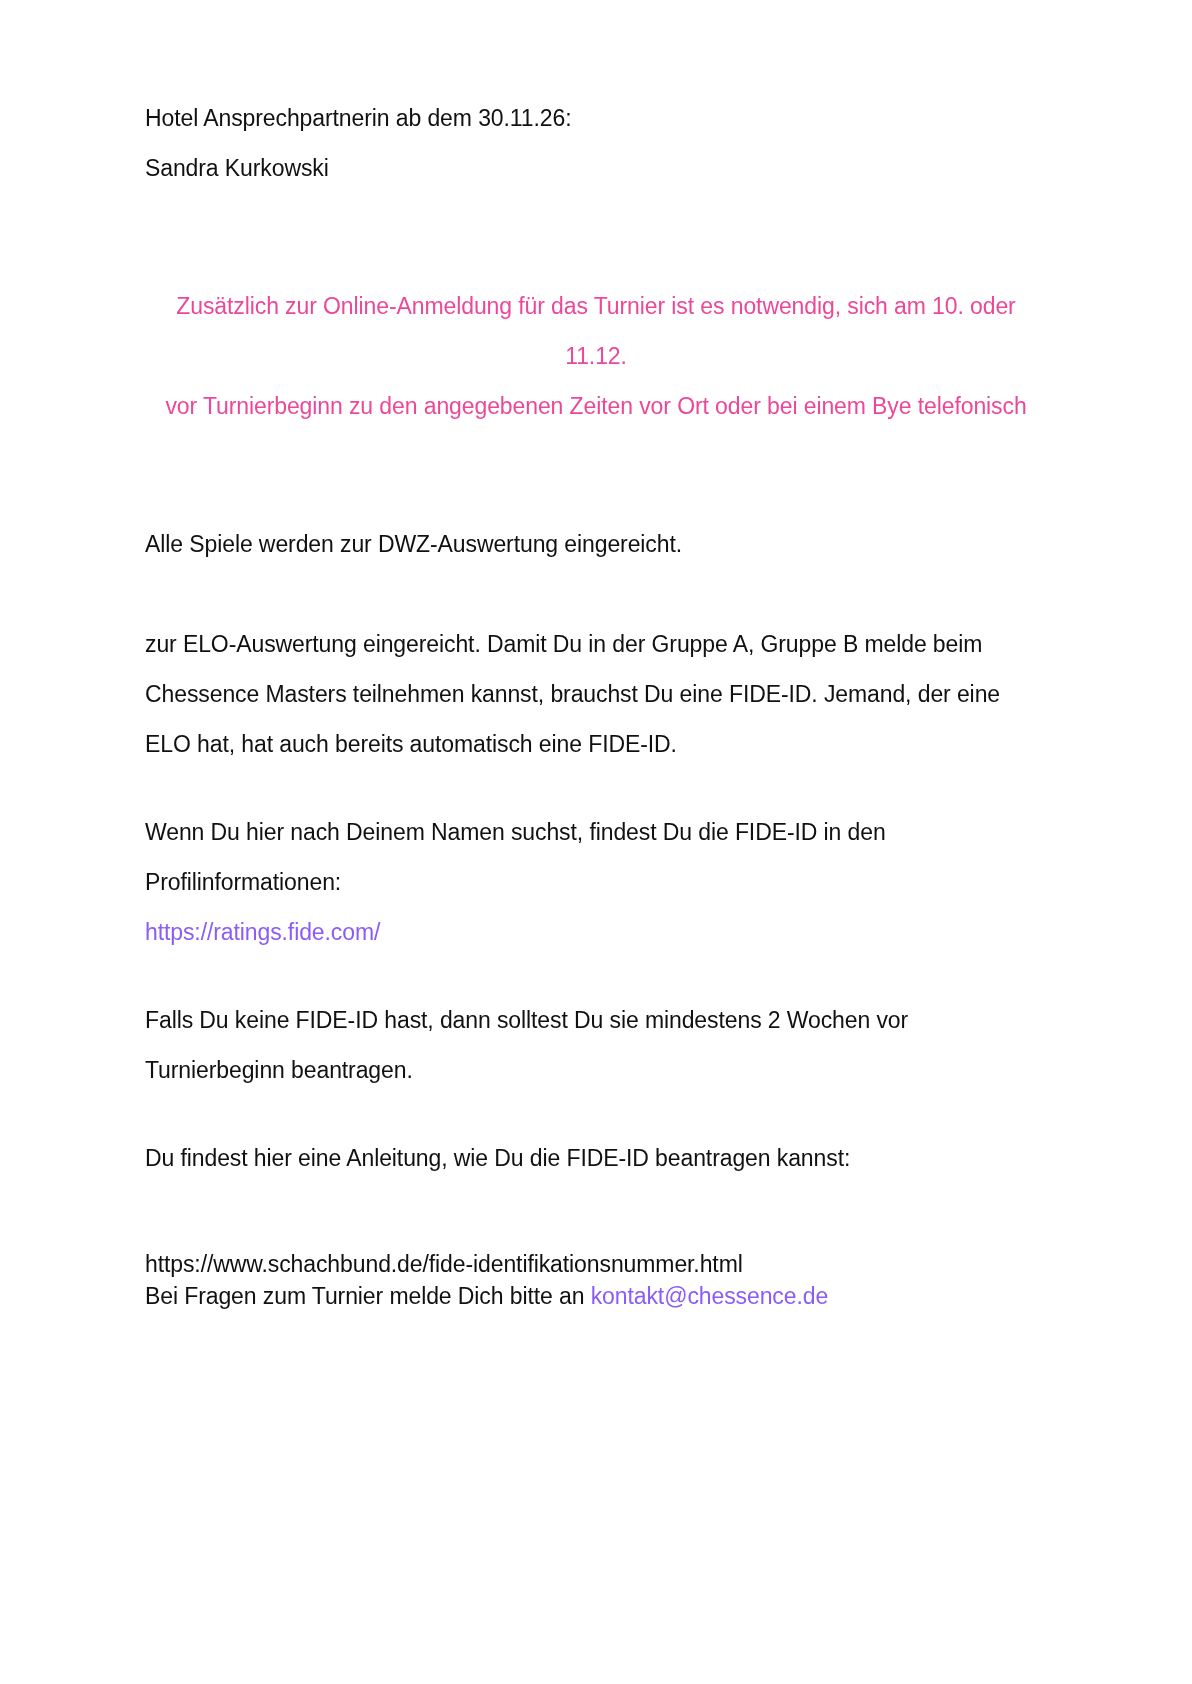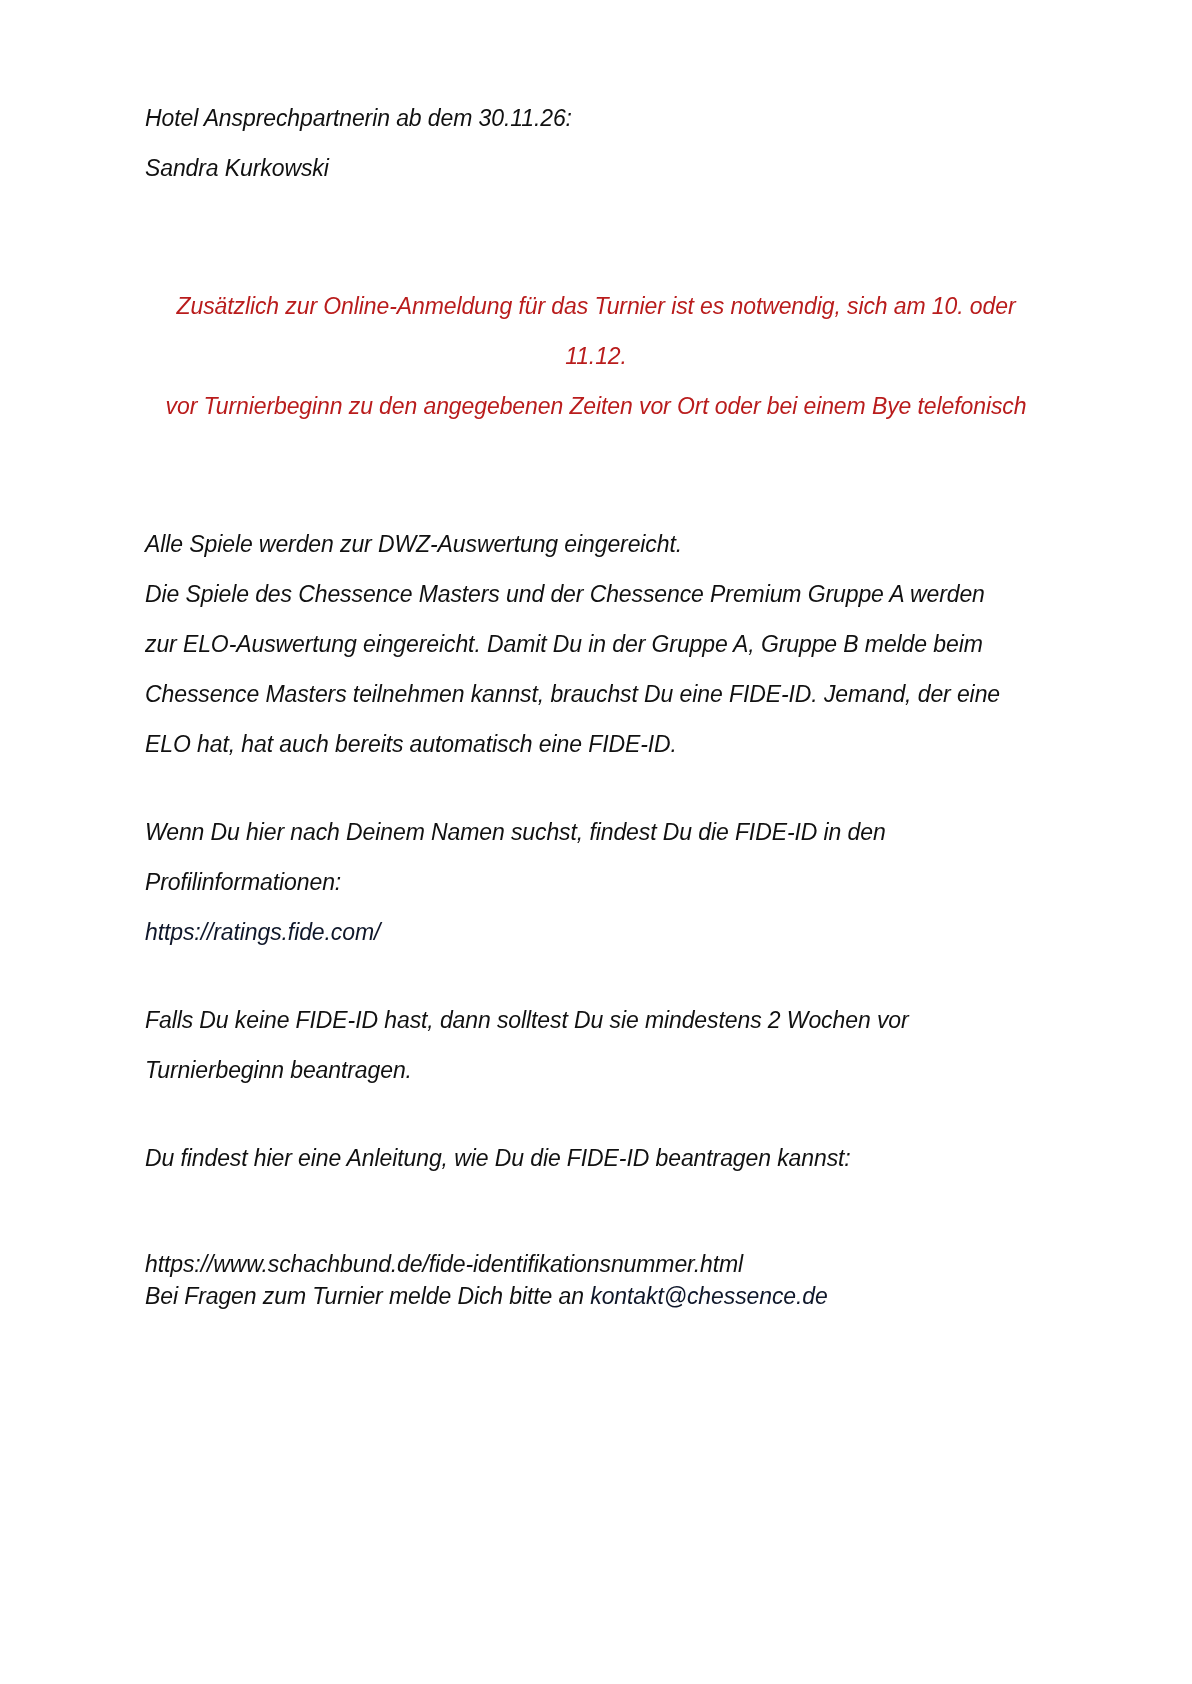--- a/index.html
+++ b/index.html
@@ -14,53 +14,51 @@
       overflow: hidden;
       font-family: "Liberation Sans", "DejaVu Sans", sans-serif;
       color: #111111;
     }
     .page {
       position: absolute;
       left: 0;
       top: 0;
       width: 1192px;
       height: 1684px;
-      font-style: italic;
     }
     .line {
       position: absolute;
       font-size: 23px;
       line-height: 30px;
       white-space: nowrap;
       letter-spacing: -0.1px;
     }
     .left { left: 145px; }
     .center {
       left: 145px;
       width: 902px;
       text-align: center;
     }
-    .red { color: #b91c1c; }
-    .link { color: #0f172a; text-decoration: none; }
+    .red { color: #ec4899; }
+    .link { color: #8b5cf6; text-decoration: none; }
     a { color: inherit; text-decoration: none; }
   </style>
 </head>
 <body>
 
 <div class="page">
 
   <div class="line left" style="top:103px;">Hotel Ansprechpartnerin ab dem 30.11.26:</div>
   <div class="line left" style="top:153px;">Sandra Kurkowski</div>
 
   <div class="line center red" style="top:291px;">Zusätzlich zur Online-Anmeldung für das Turnier ist es notwendig, sich am 10. oder</div>
   <div class="line center red" style="top:341px;">11.12.</div>
   <div class="line center red" style="top:391px;">vor Turnierbeginn zu den angegebenen Zeiten vor Ort oder bei einem Bye telefonisch</div>
 
   <div class="line left" style="top:529px;">Alle Spiele werden zur DWZ-Auswertung eingereicht.</div>
-  <div class="line left" style="top:579px;">Die Spiele des Chessence Masters und der Chessence Premium Gruppe A werden</div>
   <div class="line left" style="top:629px;">zur ELO-Auswertung eingereicht. Damit Du in der Gruppe A, Gruppe B melde beim</div>
   <div class="line left" style="top:679px;">Chessence Masters teilnehmen kannst, brauchst Du eine FIDE-ID. Jemand, der eine</div>
   <div class="line left" style="top:729px;">ELO hat, hat auch bereits automatisch eine FIDE-ID.</div>
 
   <div class="line left" style="top:817px;">Wenn Du hier nach Deinem Namen suchst, findest Du die FIDE-ID in den</div>
   <div class="line left" style="top:867px;">Profilinformationen:</div>
   <div class="line left" style="top:917px;">
     <a class="link" href="#">https://ratings.fide.com/</a>
   </div>
 

